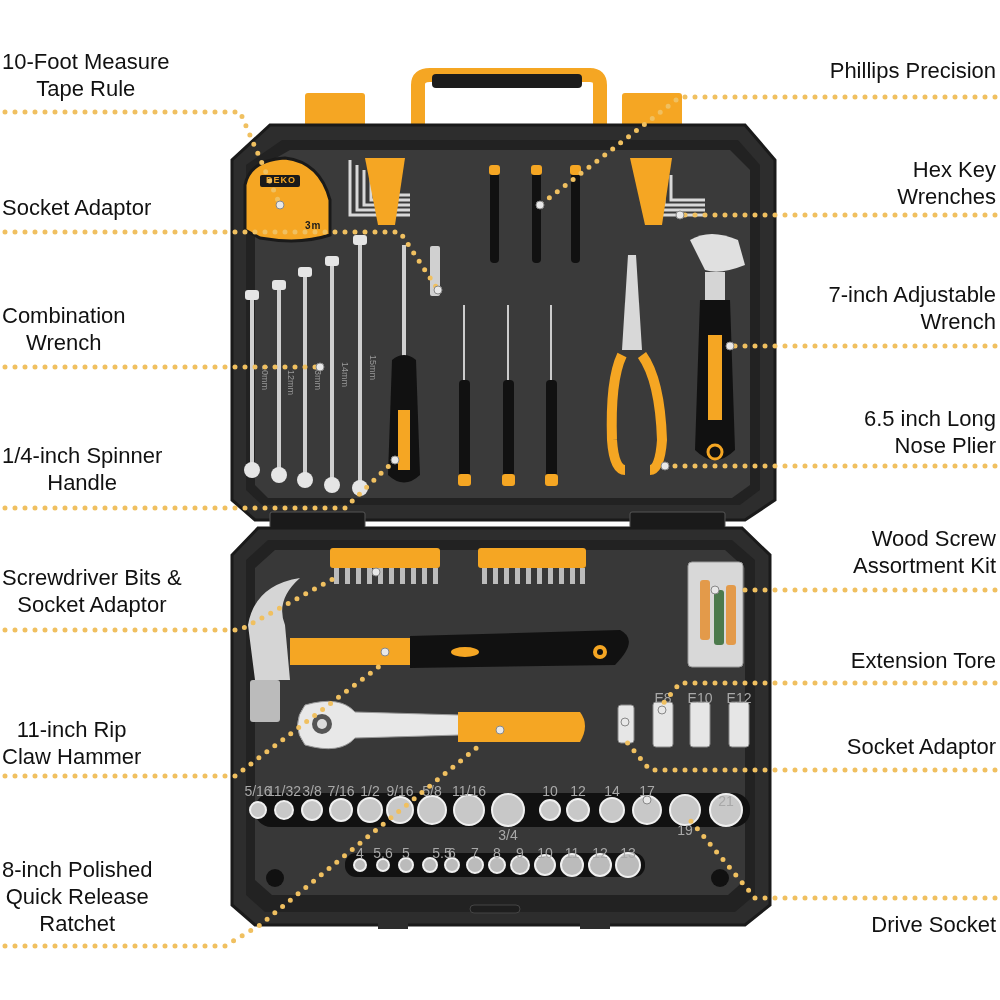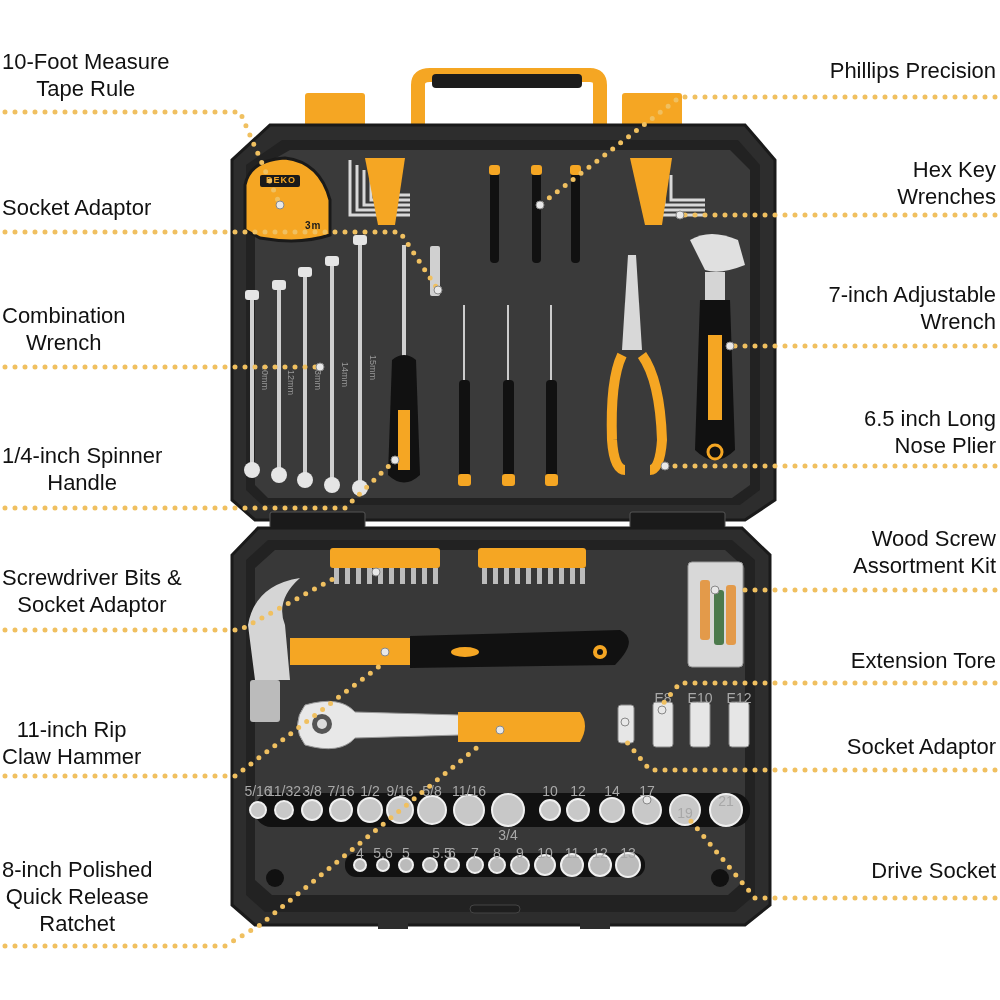--- a/index.html
+++ b/index.html
@@ -259,21 +259,21 @@
   <span class="sock-lbl" style="left:341px; top:783px;">7/16</span>
   <span class="sock-lbl" style="left:370px; top:783px;">1/2</span>
   <span class="sock-lbl" style="left:400px; top:783px;">9/16</span>
   <span class="sock-lbl" style="left:432px; top:783px;">5/8</span>
   <span class="sock-lbl" style="left:469px; top:783px;">11/16</span>
   <span class="sock-lbl" style="left:508px; top:783px;margin-top:44px;">3/4</span>
   <span class="sock-lbl" style="left:550px; top:783px;">10</span>
   <span class="sock-lbl" style="left:578px; top:783px;">12</span>
   <span class="sock-lbl" style="left:612px; top:783px;">14</span>
   <span class="sock-lbl" style="left:647px; top:783px;">17</span>
-  <span class="sock-lbl" style="left:685px; top:805px;">19</span>
+  <span class="sock-lbl" style="left:685px; top:822px;">19</span>
   <span class="sock-lbl" style="left:726px; top:783px;margin-top:10px;">21</span>
 </div>
 
 <div>
   <span class="sock-lbl" style="left:360px; top:845px;">4</span>
   <span class="sock-lbl" style="left:383px; top:845px;">5.6</span>
   <span class="sock-lbl" style="left:406px; top:845px;">5</span>
   <span class="sock-lbl" style="left:430px; top:845px;margin-left:12px;">5.5</span>
   <span class="sock-lbl" style="left:452px; top:845px;">6</span>
   <span class="sock-lbl" style="left:475px; top:845px;">7</span>
@@ -343,13 +343,13 @@
 <div class="label right" style="top:156px;">Hex Key
 Wrenches</div>
 <div class="label right" style="top:281px;">7-inch Adjustable
 Wrench</div>
 <div class="label right" style="top:405px;">6.5 inch Long
 Nose Plier</div>
 <div class="label right" style="top:525px;">Wood Screw
 Assortment Kit</div>
 <div class="label right" style="top:647px;">Extension Tore</div>
 <div class="label right" style="top:733px;">Socket Adaptor</div>
-<div class="label right" style="top:857px;margin-left:36px;">Drive Socket</div>
+<div class="label right" style="top:911px;margin-left:36px;">Drive Socket</div>
 
 </body></html>

